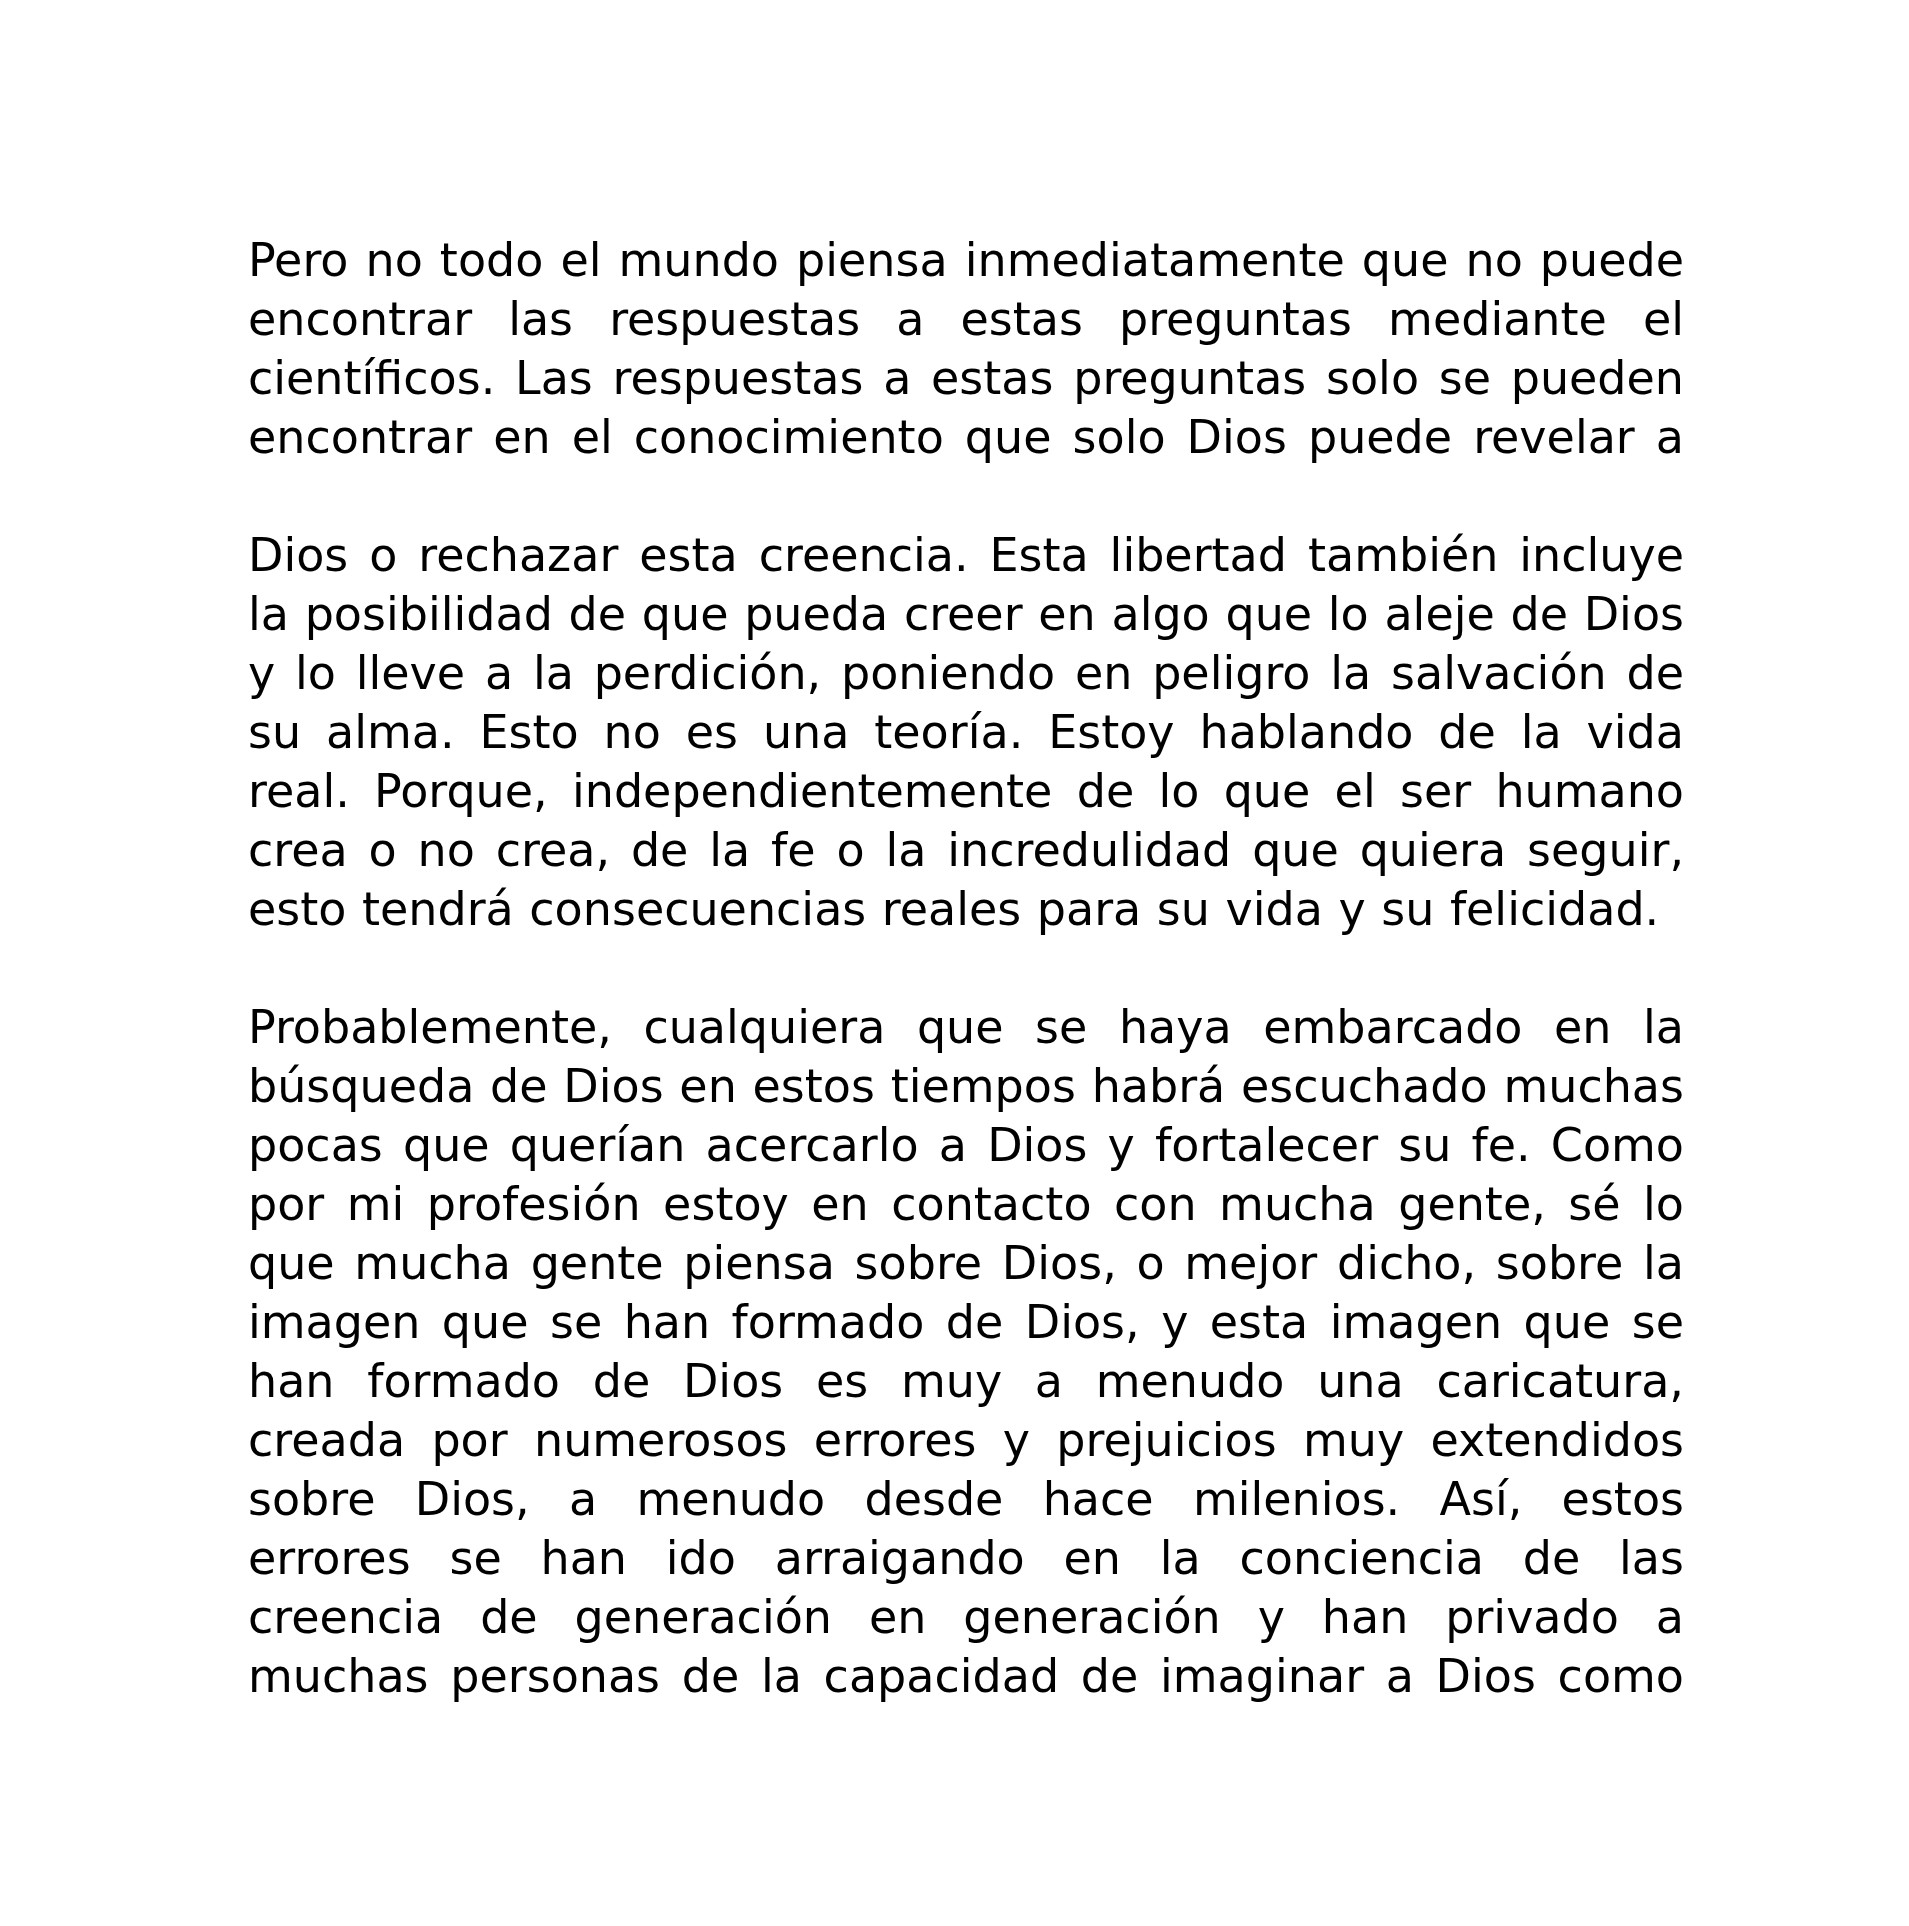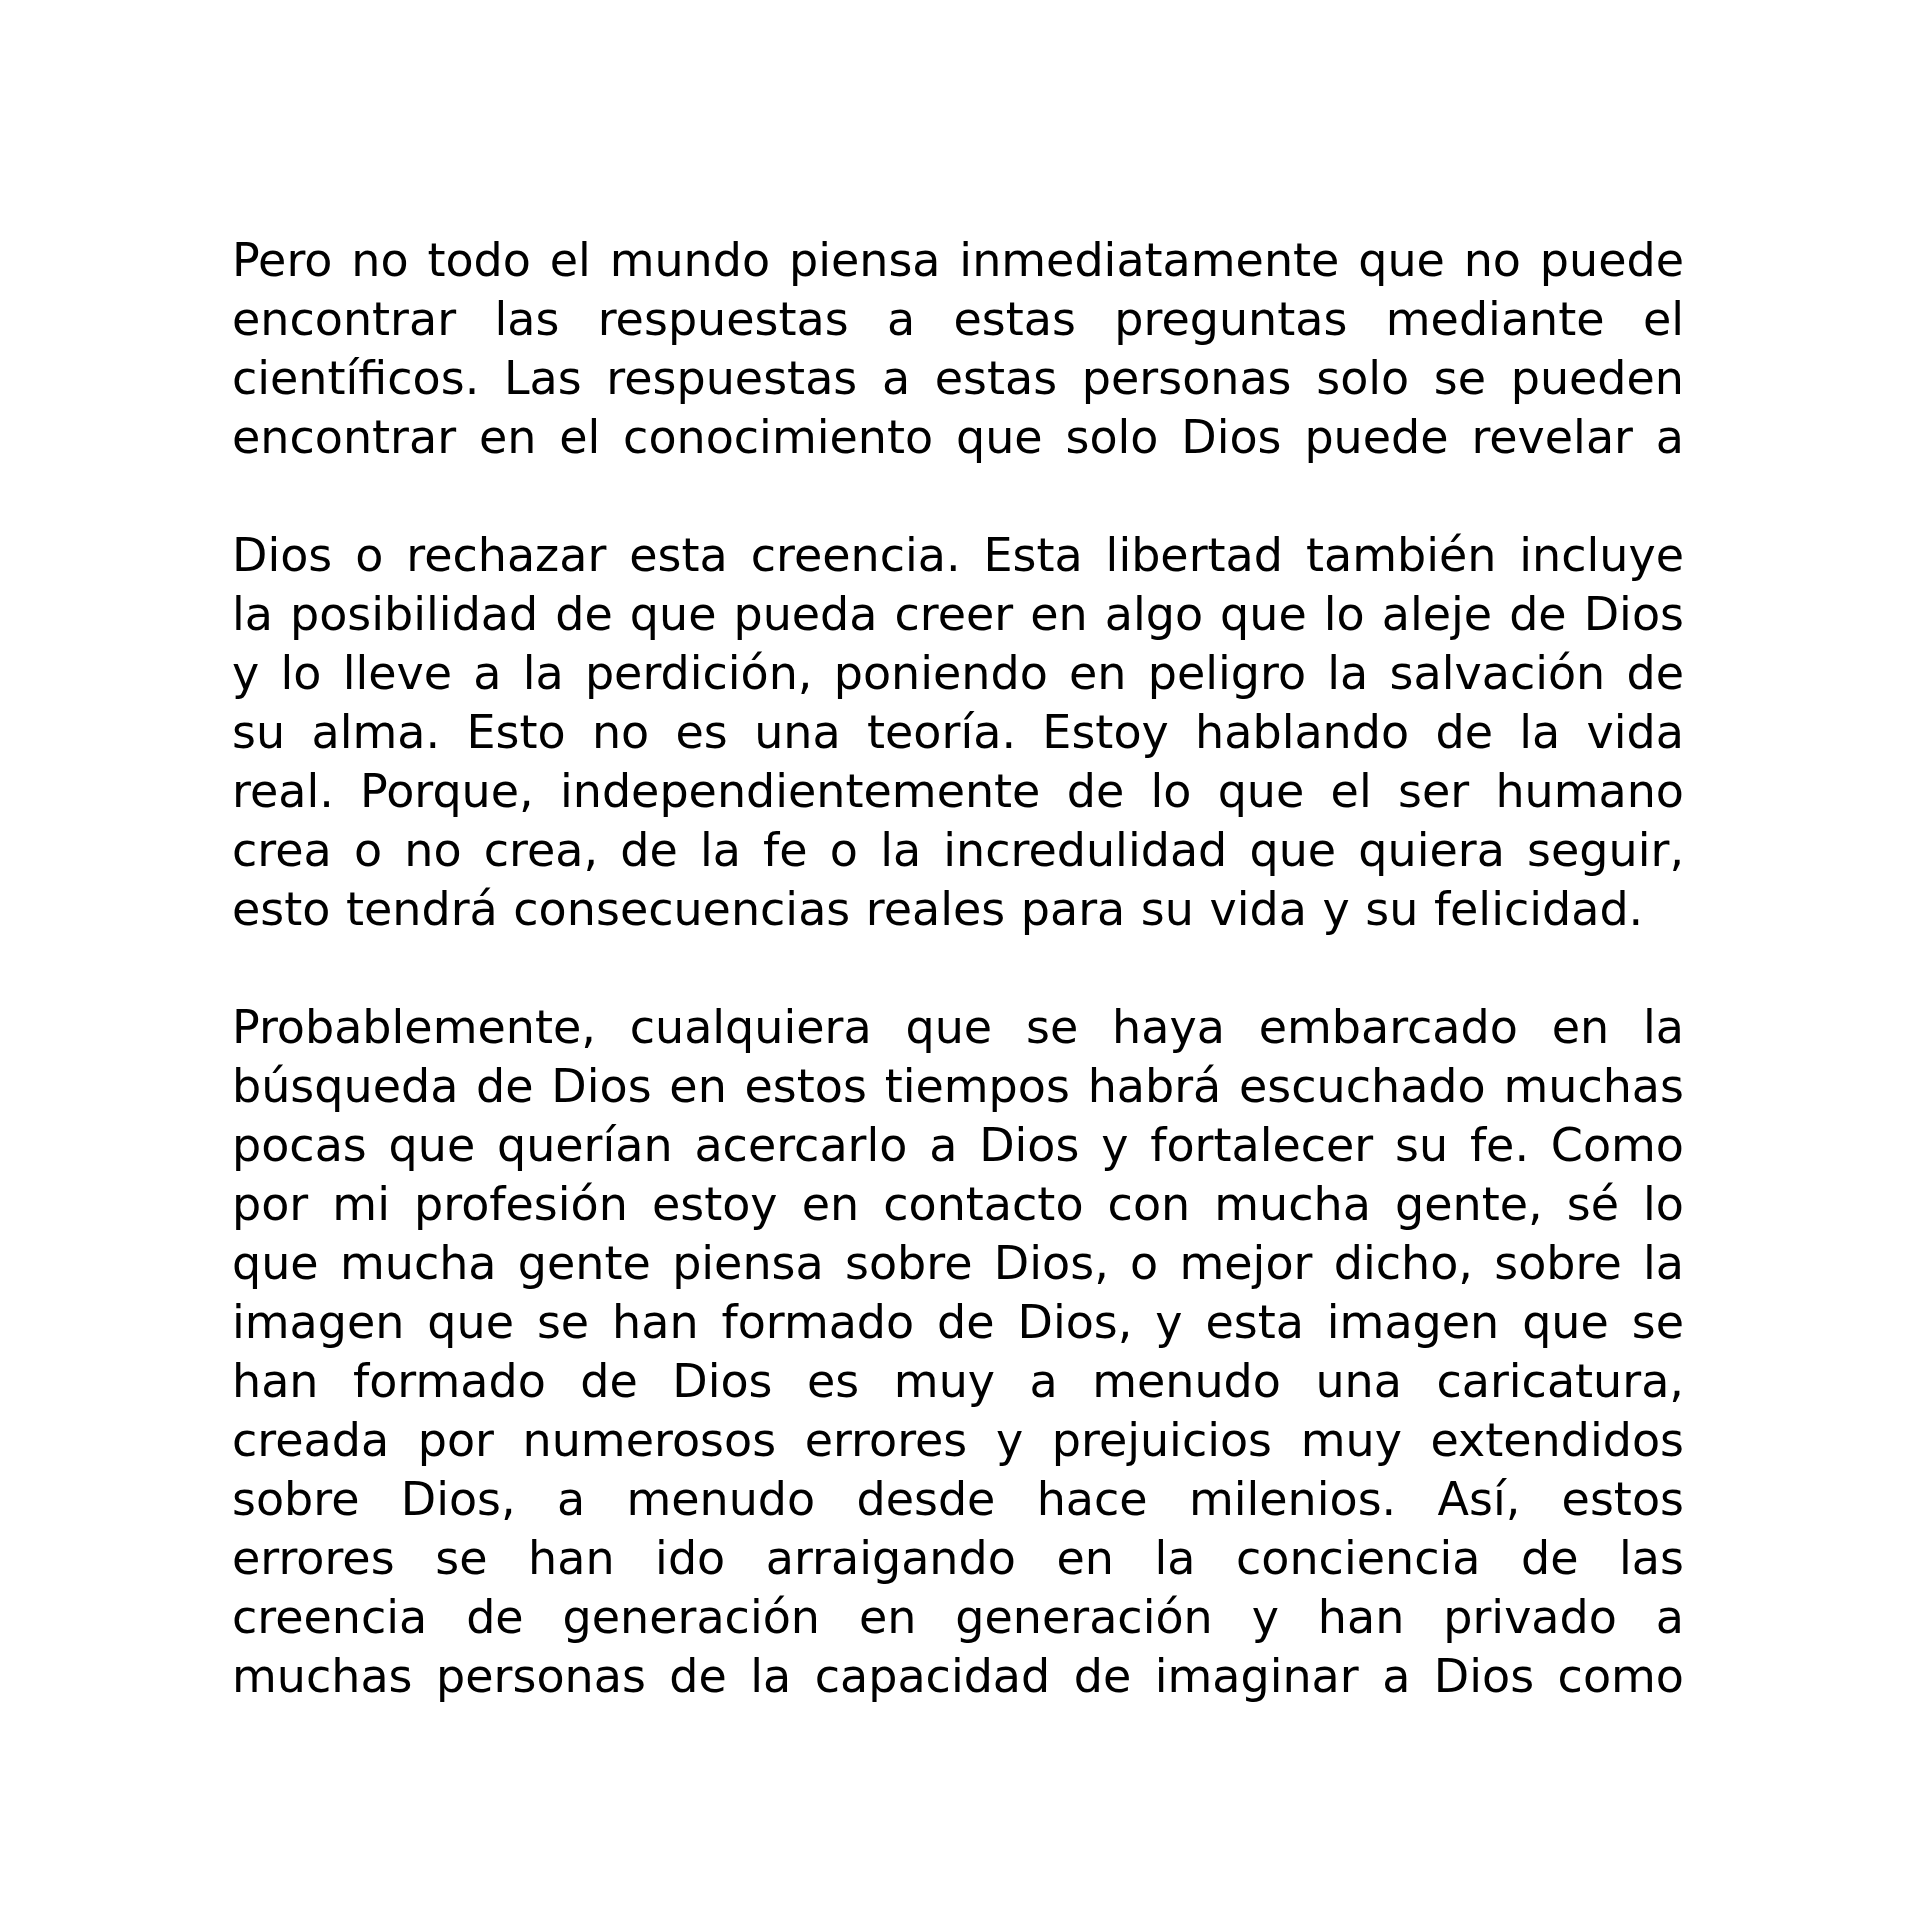--- a/index.html
+++ b/index.html
@@ -19,21 +19,21 @@
   .text-block {
     position: absolute;
     left: 232px;
     top: 231px;
     width: 1452px;
     font-size: 46px;
     line-height: 59px;
     color: #000000;
   }
   .paragraph {
-    margin: 0 0 59px 0;
+    margin: 0 0 59px 16px;
   }
   .paragraph:last-child {
     margin-bottom: 0;
   }
   .line {
     text-align: justify;
     text-align-last: justify;
     word-spacing: 0.02em;
   }
   .line.para-end {
@@ -41,21 +41,21 @@
   }
 </style>
 </head>
 <body>
 
 <div class="page">
   <div class="text-block">
       <div class="paragraph">
         <div class="line">Pero no todo el mundo piensa inmediatamente que no puede</div>
         <div class="line">encontrar las respuestas a estas preguntas mediante el</div>
-        <div class="line">científicos. Las respuestas a estas personas solo se pueden</div>
+        <div class="line">científicos. Las respuestas a estas preguntas solo se pueden</div>
         <div class="line">encontrar en el conocimiento que solo Dios puede revelar a</div>
       </div>
       <div class="paragraph">
         <div class="line">Dios o rechazar esta creencia. Esta libertad también incluye</div>
         <div class="line">la posibilidad de que pueda creer en algo que lo aleje de Dios</div>
         <div class="line">y lo lleve a la perdición, poniendo en peligro la salvación de</div>
         <div class="line">su alma. Esto no es una teoría. Estoy hablando de la vida</div>
         <div class="line">real. Porque, independientemente de lo que el ser humano</div>
         <div class="line">crea o no crea, de la fe o la incredulidad que quiera seguir,</div>
         <div class="line para-end">esto tendrá consecuencias reales para su vida y su felicidad.</div>

